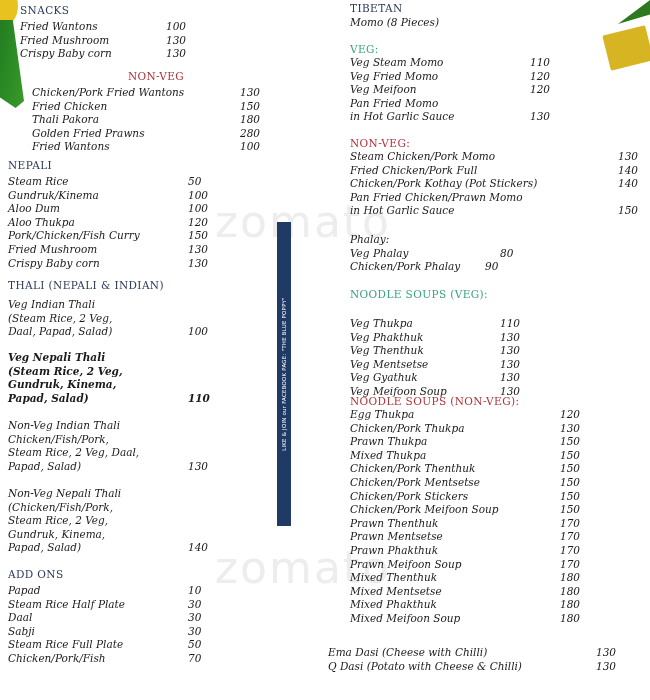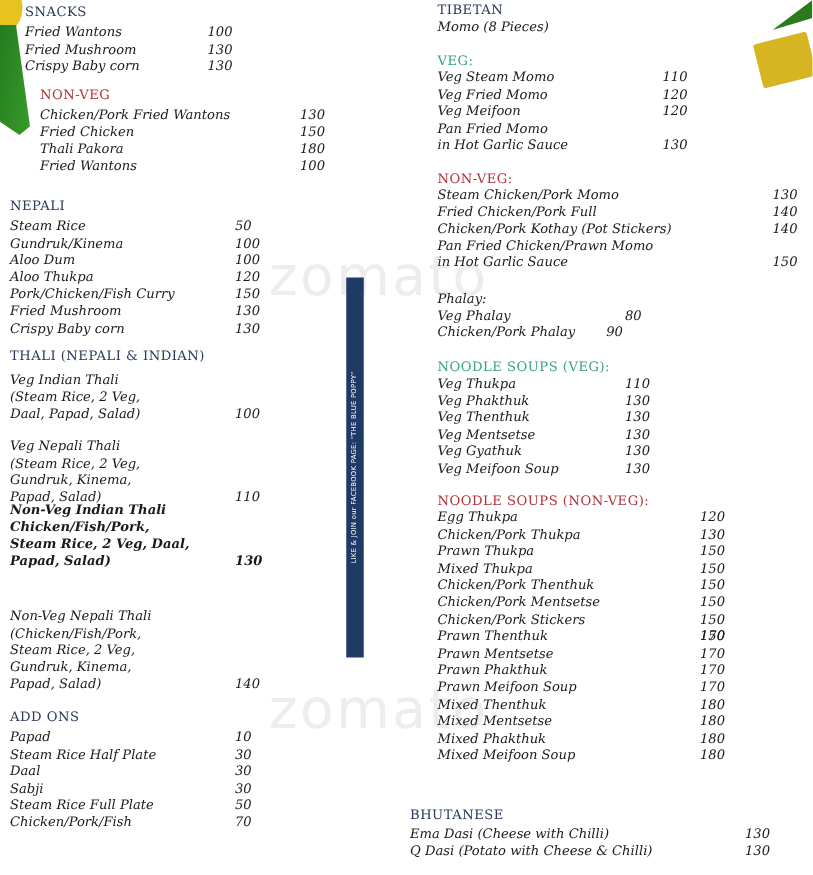--- a/index.html
+++ b/index.html
@@ -69,38 +69,44 @@
       </div>
     </div>
   <div class="item">
       <div class="row">
         <span class="nm">Crispy Baby corn</span>
         <span class="pr" style="left:146px">130</span>
       </div>
     </div>
 </div>
 
-<div class="sec" style="left:32px;top:70px;">
+<div class="sec" style="left:32px;top:70px;text-align:right;">
   <div class="h red">NON-VEG</div>
   <div class="item">
       <div class="row">
         <span class="nm">Chicken/Pork Fried Wantons</span>
         <span class="pr" style="left:208px">130</span>
       </div>
     </div>
   <div class="item">
       <div class="row">
         <span class="nm">Fried Chicken</span>
         <span class="pr" style="left:208px">150</span>
       </div>
     </div>
   <div class="item">
       <div class="row">
         <span class="nm">Thali Pakora</span>
         <span class="pr" style="left:208px">180</span>
+      </div>
+    </div>
+  <div class="item">
+      <div class="row">
+        <span class="nm">Golden Fried Prawns</span>
+        <span class="pr" style="left:208px">280</span>
       </div>
     </div>
   <div class="item">
       <div class="row">
         <span class="nm">Fried Wantons</span>
         <span class="pr" style="left:208px">100</span>
       </div>
     </div>
 </div>
 
@@ -153,28 +159,28 @@
 <div class="sec" style="left:8px;top:279px;">
   <div class="h navy">THALI (NEPALI &amp; INDIAN)</div>
 </div>
 
 <div class="sec" style="left:8px;top:298px;">
   <div class="desc">Veg Indian Thali</div>
   <div class="desc">(Steam Rice, 2 Veg,</div>
   <div class="desc" style="position:relative;text-align:right;"><span>Daal, Papad, Salad)</span><span style="position:absolute;left:180px">100</span></div>
 </div>
 
-<div class="sec" style="left:8px;top:351px;">
+<div class="sec" style="left:8px;top:351px;font-weight:bold;">
   <div class="desc">Veg Nepali Thali</div>
   <div class="desc">(Steam Rice, 2 Veg,</div>
   <div class="desc">Gundruk, Kinema,</div>
   <div class="desc" style="position:relative;"><span>Papad, Salad)</span><span style="position:absolute;left:180px">110</span></div>
 </div>
 
-<div class="sec" style="left:8px;top:402px;font-weight:bold;">
+<div class="sec" style="left:8px;top:419px;">
   <div class="desc">Non-Veg Indian Thali</div>
   <div class="desc">Chicken/Fish/Pork,</div>
   <div class="desc">Steam Rice, 2 Veg, Daal,</div>
   <div class="desc" style="position:relative;"><span>Papad, Salad)</span><span style="position:absolute;left:180px">130</span></div>
 </div>
 
 <div class="sec" style="left:8px;top:487px;">
   <div class="desc">Non-Veg Nepali Thali</div>
   <div class="desc">(Chicken/Fish/Pork,</div>
   <div class="desc">Steam Rice, 2 Veg,</div>
@@ -305,21 +311,21 @@
     </div>
   <div class="item">
       <div class="row">
         <span class="nm">Chicken/Pork Phalay</span>
         <span class="pr" style="left:135px">90</span>
       </div>
     </div>
 </div>
 
 <div class="sec" style="left:350px;top:288px;">
-  <div class="h green" style="margin-bottom:1px">NOODLE SOUPS (VEG):</div>
+  <div class="h green" style="margin-bottom:17px">NOODLE SOUPS (VEG):</div>
   <div class="item">
       <div class="row">
         <span class="nm">Veg Thukpa</span>
         <span class="pr" style="left:150px">110</span>
       </div>
     </div>
   <div class="item">
       <div class="row">
         <span class="nm">Veg Phakthuk</span>
         <span class="pr" style="left:150px">130</span>
@@ -390,20 +396,21 @@
       </div>
     </div>
   <div class="item">
       <div class="row">
         <span class="nm">Chicken/Pork Stickers</span>
         <span class="pr" style="left:210px">150</span>
       </div>
     </div>
   <div class="item">
       <div class="row">
+        <span class="nm">Chicken/Pork Meifoon Soup</span>
         <span class="pr" style="left:210px">150</span>
       </div>
     </div>
   <div class="item">
       <div class="row">
         <span class="nm">Prawn Thenthuk</span>
         <span class="pr" style="left:210px">170</span>
       </div>
     </div>
   <div class="item">
@@ -444,21 +451,20 @@
     </div>
   <div class="item">
       <div class="row">
         <span class="nm">Mixed Meifoon Soup</span>
         <span class="pr" style="left:210px">180</span>
       </div>
     </div>
 </div>
 
 <div class="sec" style="left:328px;top:646px;">
-  <div class="h navy" style="margin-bottom:3px">BHUTANESE</div>
   <div class="item">
       <div class="row">
         <span class="nm">Ema Dasi (Cheese with Chilli)</span>
         <span class="pr" style="left:268px">130</span>
       </div>
     </div>
   <div class="item">
       <div class="row">
         <span class="nm">Q Dasi (Potato with Cheese &amp; Chilli)</span>
         <span class="pr" style="left:268px">130</span>

